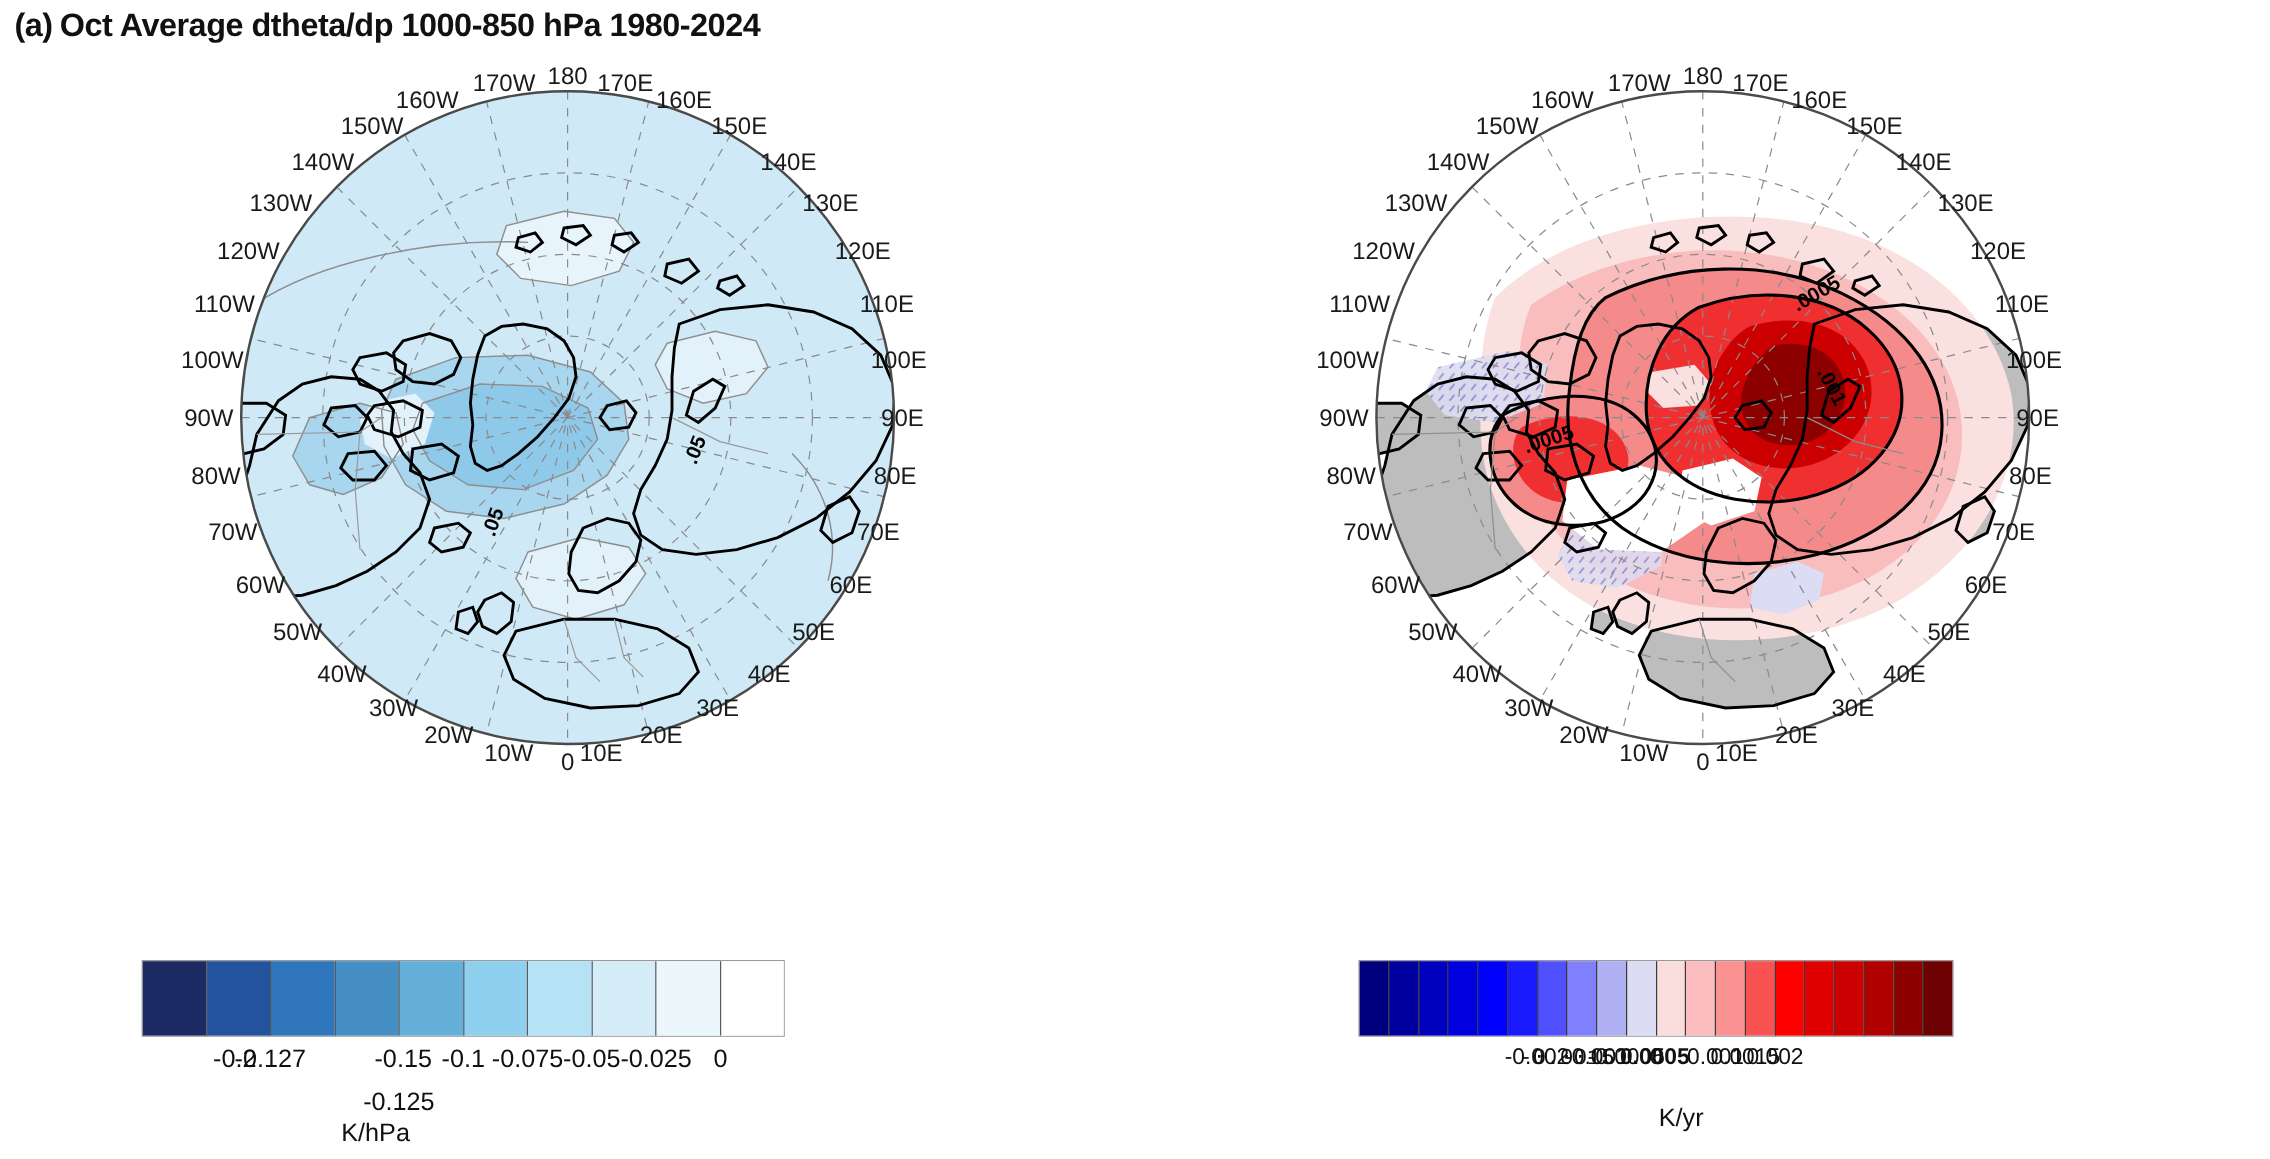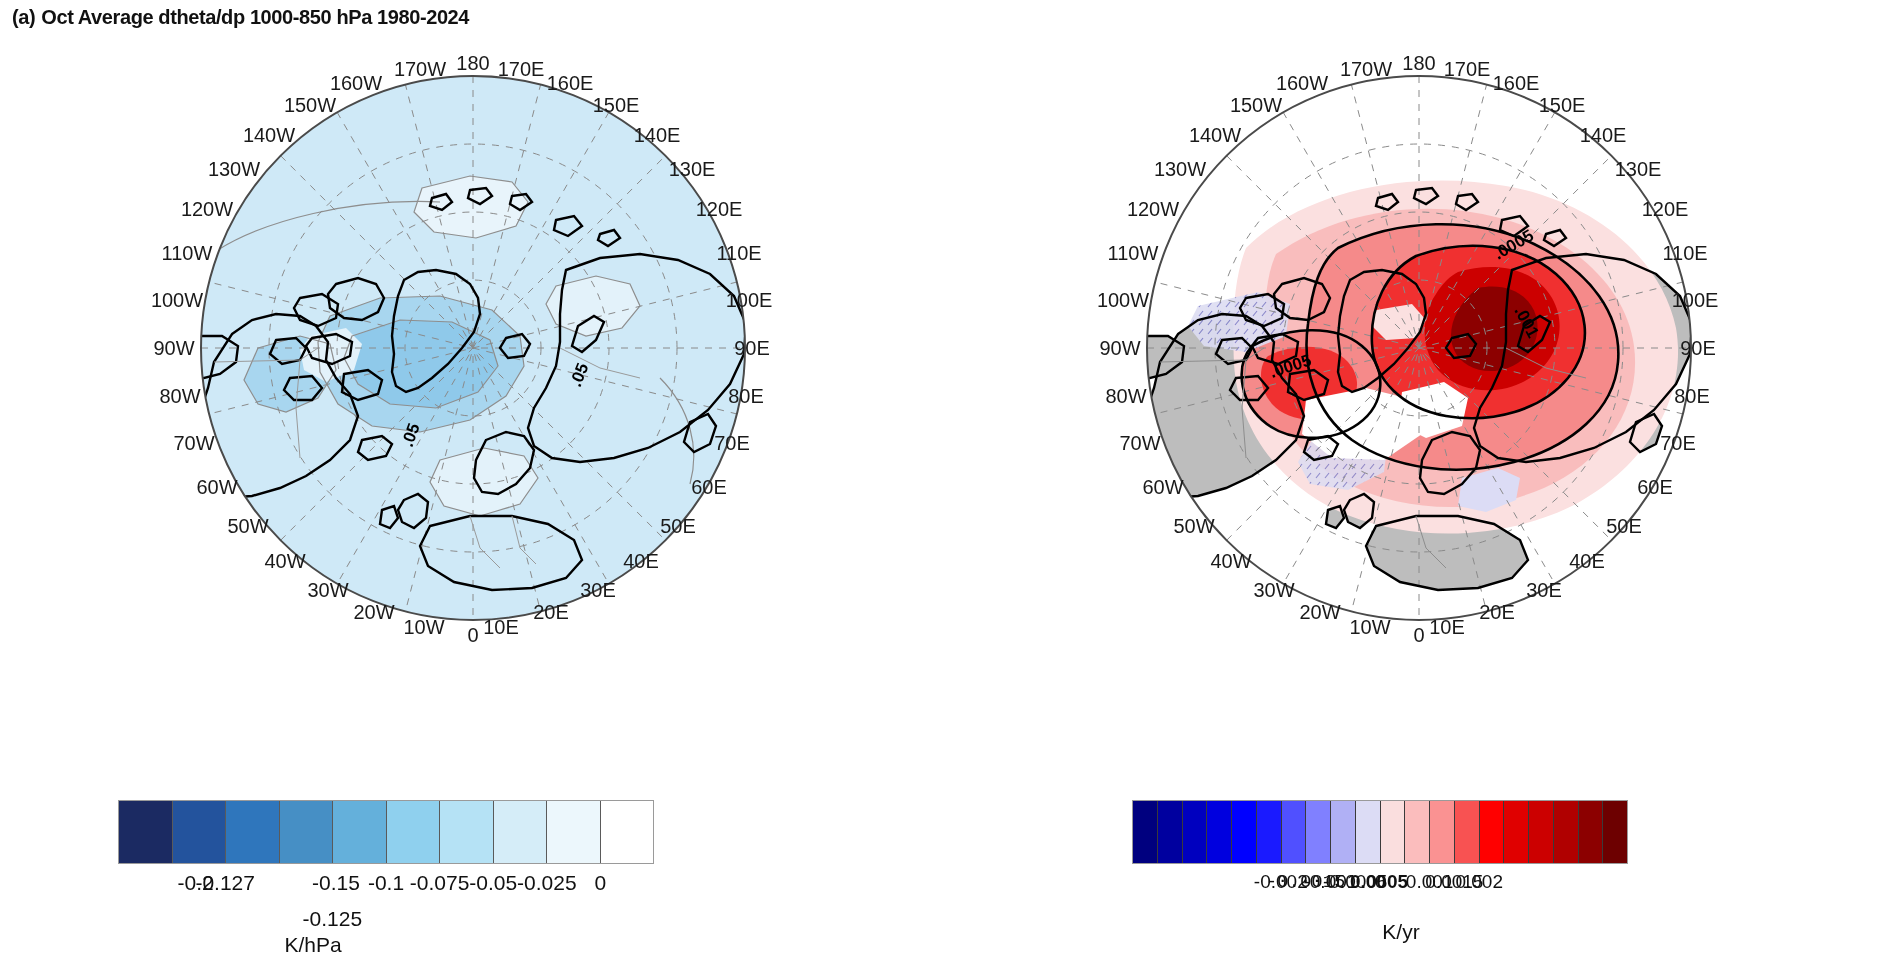--- a/index.html
+++ b/index.html
@@ -5,21 +5,21 @@
   html,body{margin:0;padding:0;background:#ffffff;}
   body{width:1892px;height:966px;position:relative;overflow:hidden;
        font-family:"Liberation Sans","DejaVu Sans",sans-serif;color:#111;}
 
   .panel{position:absolute;top:0;height:966px;width:946px;}
   #panel-a{left:0;}
   #panel-b{left:946px;}
 
   .panel-title{
     position:absolute;top:6px;left:12px;
-    font-size:20px;font-weight:bold;letter-spacing:-0.4px;
+    font-size:27px;font-weight:bold;letter-spacing:-0.4px;
     white-space:nowrap;font-family:"Liberation Sans","DejaVu Sans",sans-serif;
   }
   .panel-title .tag{margin-right:6px;}
 
   .map-wrap{position:absolute;left:0;top:48px;width:946px;height:600px;}
   .map-svg{position:absolute;left:0;top:0;}
 
   
   .cbar-wrap{position:absolute;width:946px;}
   #cbar-a{left:0;top:800px;}

